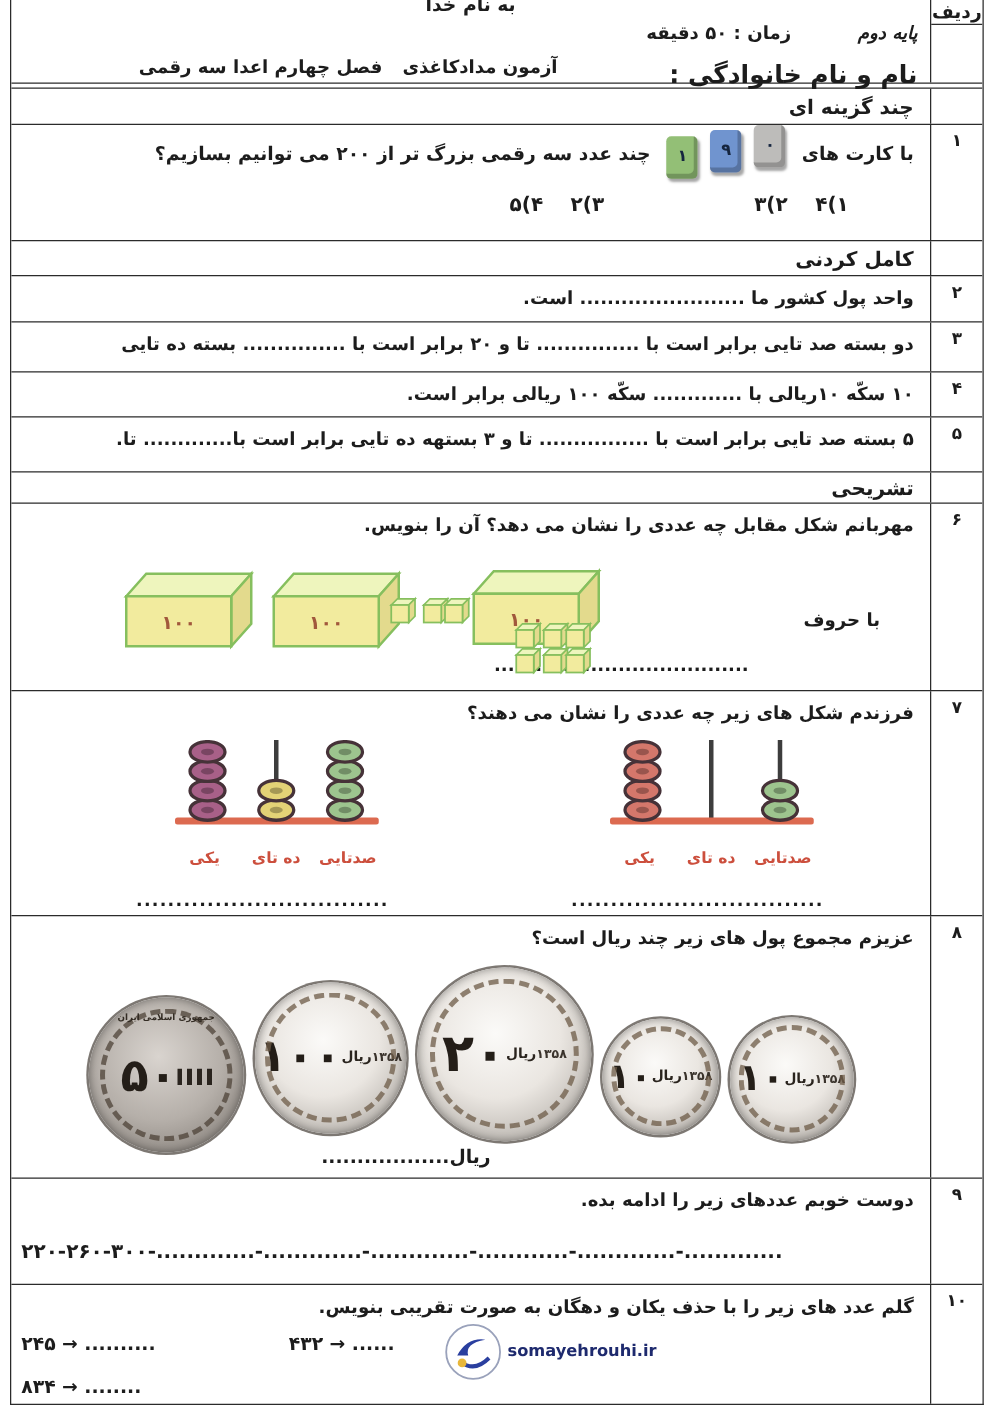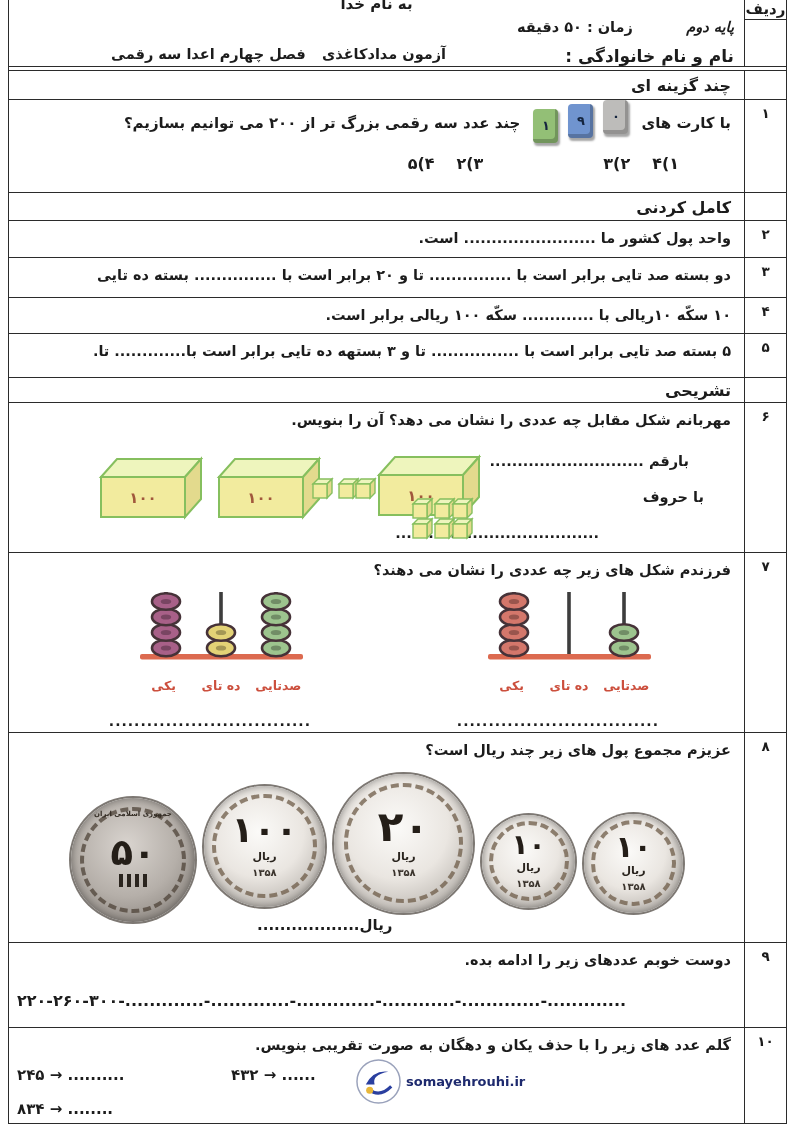--- a/index.html
+++ b/index.html
@@ -14,21 +14,21 @@
   .num-cell{flex:0 0 42px;width:42px;border-left:1.6px solid #2b2b2b;text-align:center;
             font-size:13.5px;padding-top:5px;box-sizing:border-box;}
   .content{flex:1;position:relative;box-sizing:border-box;padding:6px 13px 0 8px;font-size:15px;line-height:1.5;}
   
   .header{height:66px;}
   .radif-box{margin-top:-5px;padding-bottom:1px;border-bottom:1.5px solid #2b2b2b;font-size:15px;}
   .header-content{padding:0;}
   .bismillah{text-align:center;margin-top:-7px;font-size:15px;}
   .h-grade{position:absolute;right:10px;top:17px;font-size:14.5px;font-style:italic;}
   .h-time{position:absolute;left:508px;top:17px;font-size:14.5px;}
-  .h-name{position:absolute;right:10px;top:44px;font-size:17px;}
+  .h-name{position:absolute;right:10px;top:44px;font-size:20px;}
   .h-exam{position:absolute;left:313px;top:44px;font-size:14.5px;}
   .h-chapter{position:absolute;left:102px;top:44px;font-size:14.5px;}
   
   .section{height:28px;}
   .section .content{padding-top:3px;}
   .section-title{font-size:16px;}
   .sec-essay{height:25px;}
   .sec-essay .content{padding-top:1px;}
   
   .q1{height:93px;}
@@ -57,21 +57,21 @@
   .abacus{position:absolute;width:180px;text-align:center;}
   .abacus-a{left:122px;top:33px;}
   .abacus-b{left:470px;top:33px;}
   .abacus-labels{display:flex;direction:ltr;width:172px;margin:0 auto;}
   .abacus-labels span{flex:1;font-size:12.5px;color:#cc4f3d;}
   .abacus-dots{margin-top:16px;font-size:14px;letter-spacing:1px;}
   
   .q8{height:210px;}
   .coins-row{position:absolute;left:62px;top:44px;width:620px;height:148px;display:flex;direction:ltr;
              align-items:center;gap:9px;}
-  .coin{position:relative;border-radius:50%;flex-shrink:0;display:flex;flex-direction:column;
+  .coin{position:relative;border-radius:50%;flex-shrink:0;display:flex;
         align-items:center;justify-content:center;
         background:radial-gradient(circle at 45% 38%, #fbfaf8 0%, #eae6e1 45%, #b7b2ac 82%, #8d8883 100%);
         box-shadow:0 0 0 2px #7d7873, inset 0 0 8px rgba(0,0,0,.4);}
   .coin::before{content:'';position:absolute;inset:7%;border:4px dashed #6e5c48;border-radius:50%;opacity:.75;}
   .coin .v{line-height:1;color:#241e18;}
   .coin .u{font-size:11px;color:#2a241e;margin-top:1px;}
   .coin .y{font-size:10px;color:#3a332c;}
   .coin-fifty{background:radial-gradient(circle at 45% 38%, #d9d4cf 0%, #b5afa9 50%, #837d77 90%);}
   .coin-fifty::before{border-color:#4e4338;}
   .coin .legend{position:absolute;top:9%;width:72%;text-align:center;font-size:7px;color:#332c24;}
@@ -166,21 +166,20 @@
 
     <div class="row section sec-essay">
       <div class="num-cell"></div>
       <div class="content"><span class="section-title">تشریحی</span></div>
     </div>
 
     <div class="row q6">
       <div class="num-cell">۶</div>
       <div class="content">
         <span class="q-text">مهربانم شکل مقابل چه عددی را نشان می دهد؟ آن را بنویس.</span>
-        <span class="q6-digit">بارقم ............................</span>
         <span class="q6-word">با حروف</span>
         <span class="q6-word-dots">.....................................</span>
         <div class="blocks-wrap">
           <svg id="blocks-svg" width="388" height="108" viewBox="0 0 388 108">
               <polygon points="4,38 20,20 104,20 88,38" fill="#eef5bd" stroke="#86bf5e" stroke-width="2"></polygon>
               <polygon points="88,38 104,20 104,60 88,78" fill="#e3da8d" stroke="#86bf5e" stroke-width="2"></polygon>
               <rect x="4" y="38" width="84" height="40" fill="#f2eb9e" stroke="#86bf5e" stroke-width="2"></rect>
               <text x="46" y="64" text-anchor="middle" font-size="15" font-weight="bold" fill="#a1583c">۱۰۰</text>
               <polygon points="122,38 138,20 222,20 206,38" fill="#eef5bd" stroke="#86bf5e" stroke-width="2"></polygon>
               <polygon points="206,38 222,20 222,60 206,78" fill="#e3da8d" stroke="#86bf5e" stroke-width="2"></polygon>

